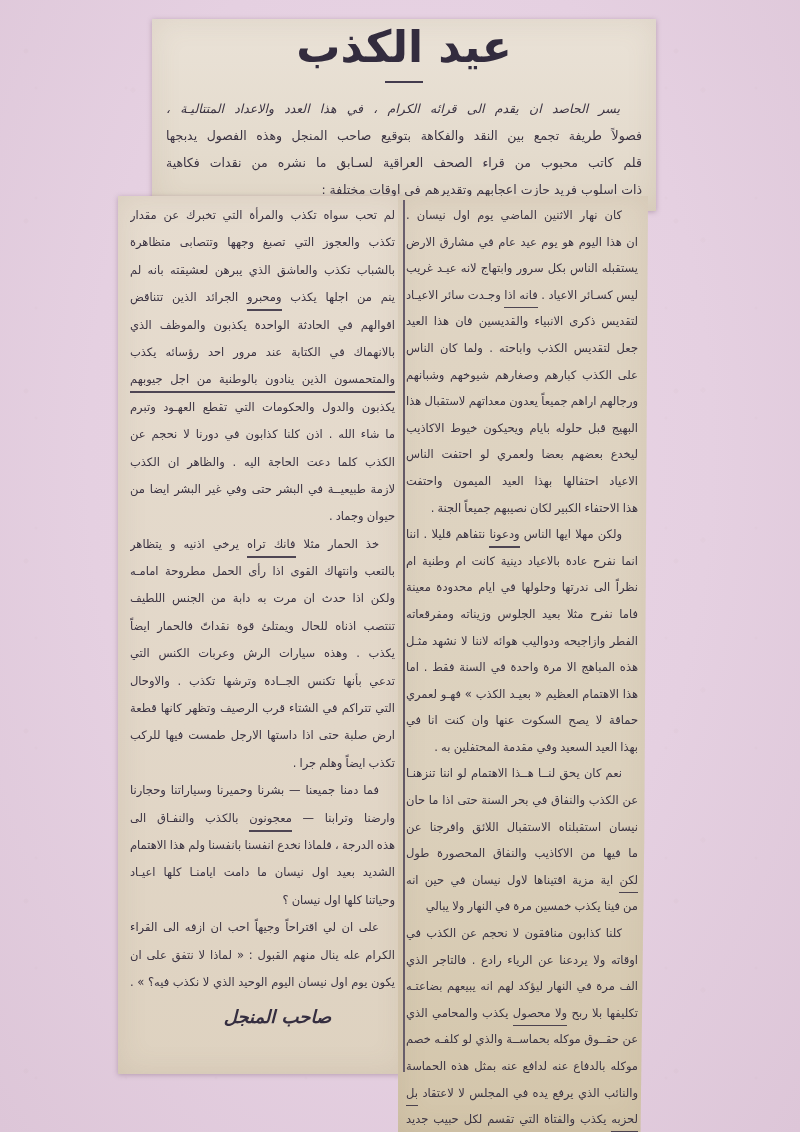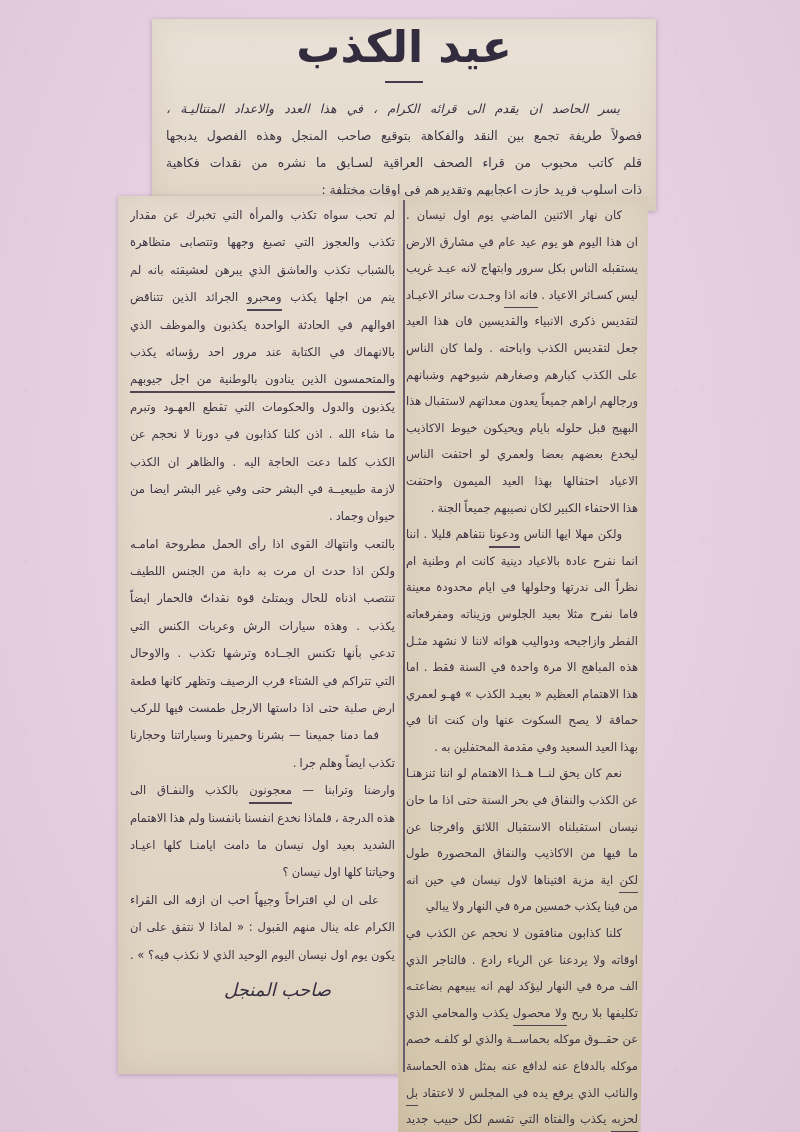--- a/index.html
+++ b/index.html
@@ -47,21 +47,21 @@
   .intro .tline.end{text-align-last:right;}
   .intro .tline.ind{padding-right:22px;font-style:italic;}
   .coltext{font-size:11.5px;color:#3b3342;word-spacing:-0.5px;}
   .coltext .tline{overflow:hidden;text-align:justify;text-align-last:justify;}
   .coltext .tline.end{text-align-last:right;}
   .coltext .tline.ind{padding-right:16px;}
   #left-lines .tline{height:27.4px;line-height:27.4px;}
   #right-lines .tline{height:26.6px;line-height:26.6px;}
   .hl{border-bottom:2px solid rgba(52,44,62,.85);padding-bottom:5px;}
   .signature{
-    margin-top:10px;text-align:center;font-size:18px;font-weight:400;
+    margin-top:10px;text-align:center;font-size:18px;font-weight:700;
     font-style:italic;color:#352e40;padding-left:30px;
   }
   .grain{position:absolute;inset:0;pointer-events:none;opacity:.5;
     background-image:radial-gradient(circle at 20% 30%,rgba(140,110,90,.06) 0 2px,transparent 3px),
                      radial-gradient(circle at 70% 60%,rgba(140,110,90,.05) 0 2px,transparent 3px),
                      radial-gradient(circle at 40% 80%,rgba(140,110,90,.05) 0 1px,transparent 2px);
     background-size:130px 170px,190px 150px,90px 110px;}
 </style>
 </head>
 <body>
@@ -87,29 +87,30 @@
       <div class="tline">بالشباب تكذب والعاشق الذي يبرهن لعشيقته بانه لم</div>
       <div class="tline">ينم من اجلها يكذب <span class="hl">ومحبرو</span> الجرائد الذين تتناقض</div>
       <div class="tline">اقوالهم في الحادثة الواحدة يكذبون والموظف الذي يتظاهر</div>
       <div class="tline">بالانهماك في الكتابة عند مرور احد رؤسائه يكذب</div>
       <div class="tline"><span class="hl">والمتحمسون الذين ينادون بالوطنية من اجل جيوبهم</span></div>
       <div class="tline">يكذبون والدول والحكومات التي تقطع العهـود وتبرم</div>
       <div class="tline">ما شاء الله . اذن كلنا كذابون في دورنا لا نحجم عن</div>
       <div class="tline">الكذب كلما دعت الحاجة اليه . والظاهر ان الكذب</div>
       <div class="tline">لازمة طبيعيــة في البشر حتى وفي غير البشر ايضا من</div>
       <div class="tline end">حيوان وجماد .</div>
+      <div class="tline ind">خذ الحمار مثلا <span class="hl">فانك تراه</span> يرخي اذنيه و يتظاهر</div>
       <div class="tline">بالتعب وانتهاك القوى اذا رأى الحمل مطروحة امامـه</div>
       <div class="tline">ولكن اذا حدث ان مرت به دابة من الجنس اللطيف</div>
       <div class="tline">تنتصب اذناه للحال ويمتلئ قوة نقداتً فالحمار ايضاً</div>
       <div class="tline">يكذب . وهذه سيارات الرش وعربات الكنس التي</div>
       <div class="tline">تدعي بأنها تكنس الجــادة وترشها تكذب . والاوحال</div>
       <div class="tline">التي تتراكم في الشتاء قرب الرصيف وتظهر كانها قطعة</div>
       <div class="tline">ارض صلبة حتى اذا داستها الارجل طمست فيها للركب</div>
+      <div class="tline end">تكذب ايضاً وهلم جرا .</div>
       <div class="tline ind">فما دمنا جميعنا — بشرنا وحميرنا وسياراتنا وحجارنا</div>
-      <div class="tline end">تكذب ايضاً وهلم جرا .</div>
       <div class="tline">وارضنا وترابنا — <span class="hl">معجونون</span> بالكذب والنفـاق الى</div>
       <div class="tline">هذه الدرجة ، فلماذا نخدع انفسنا بانفسنا ولم هذا الاهتمام</div>
       <div class="tline">الشديد بعيد اول نيسان ما دامت ايامنـا كلها اعيـاد</div>
       <div class="tline end">وحياتنا كلها اول نيسان ؟</div>
       <div class="tline ind">على ان لي اقتراحاً وجيهاً احب ان ازفه الى القراء</div>
       <div class="tline">الكرام عله ينال منهم القبول : « لماذا لا نتفق على ان</div>
       <div class="tline">يكون يوم اول نيسان اليوم الوحيد الذي لا نكذب فيه؟ » .</div>
     </div>
   <div class="signature">صاحب المنجل</div>
 </div>

